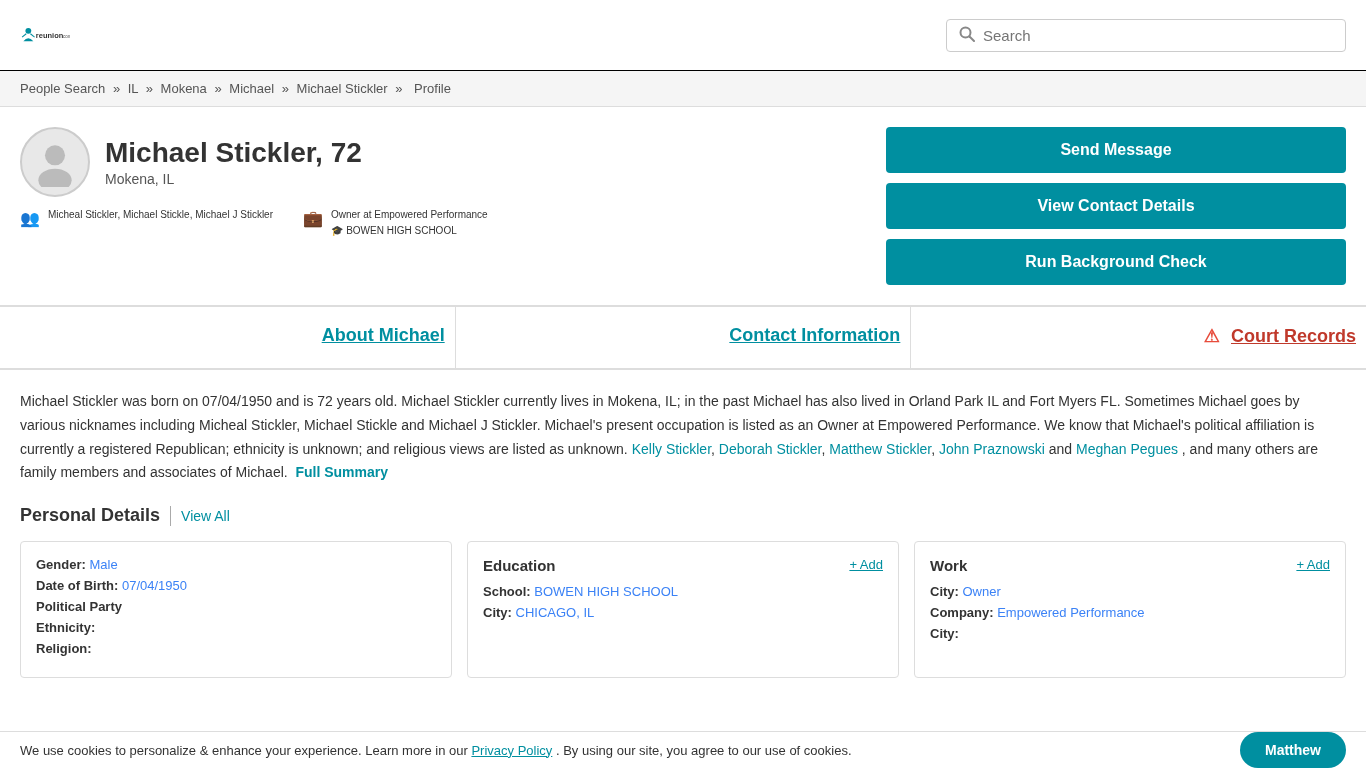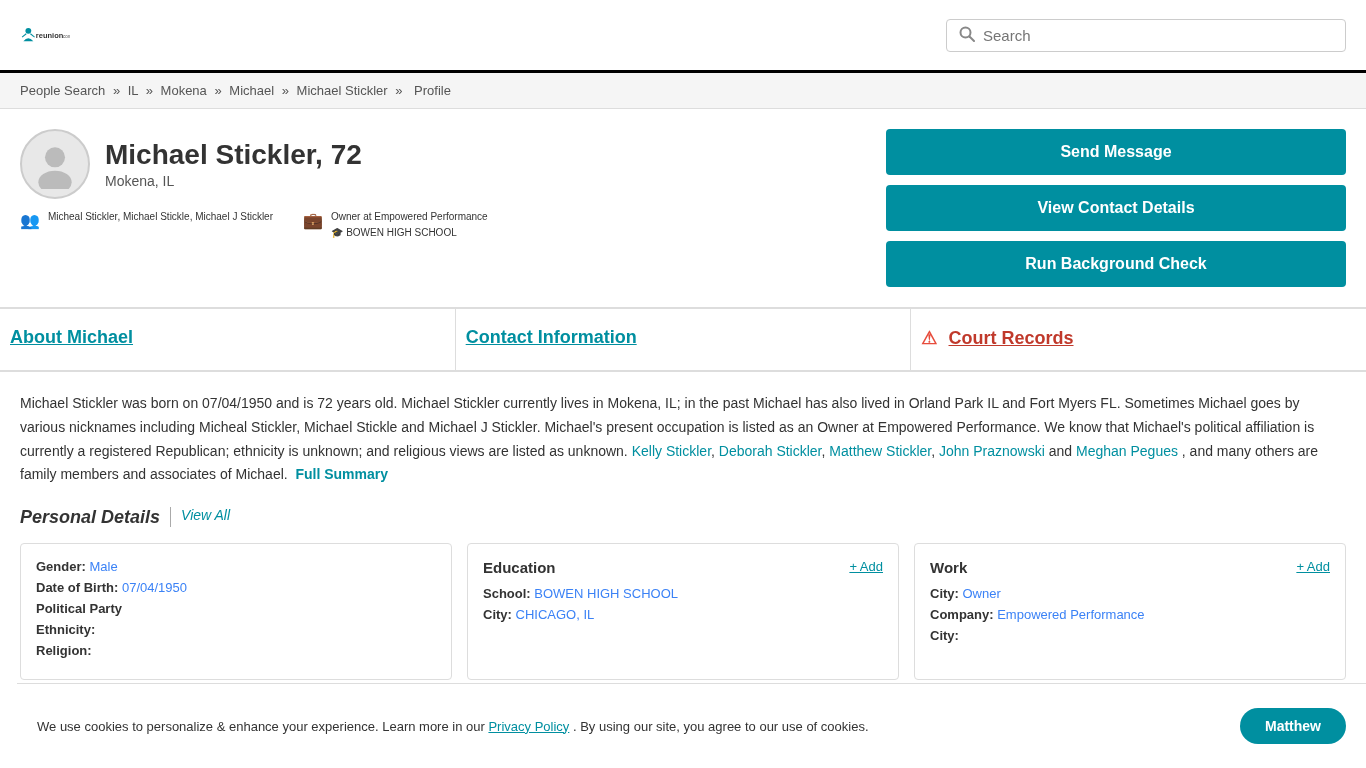--- a/index.html
+++ b/index.html
@@ -4,21 +4,21 @@
   <style>
     * { box-sizing: border-box; margin: 0; padding: 0; }
     body { font-family: Arial, sans-serif; font-size: 14px; color: #333; background: #fff; }
 
     
     #header {
       display: flex;
       align-items: center;
       justify-content: space-between;
       padding: 10px 20px;
-      border-bottom: 3px solid #000000;
+      border-bottom: 1px solid #000000;
       background: #fff;
     }
     #logo-area { display: flex; align-items: center; }
     #logo-icon { width: 50px; height: 50px; }
     #search-bar-wrapper {
       display: flex;
       align-items: center;
       border: 1px solid #ccc;
       border-radius: 4px;
       padding: 6px 12px;
@@ -88,21 +88,21 @@
       width: 100%;
     }
 
     
     #tabs-section {
       display: flex;
       border-bottom: 2px solid #ddd;
     }
     .tab {
       flex: 1;
-      text-align: left;
+      text-align: right;
       padding: 18px 10px;
       font-size: 18px;
       font-weight: bold;
       cursor: pointer;
       border-bottom: 3px solid transparent;
     }
     .tab a { text-decoration: underline; }
     .tab-about a { color: #008fa0; }
     .tab-contact a { color: #008fa0; }
     .tab-court { color: #c0392b; }
@@ -118,23 +118,23 @@
       line-height: 1.7;
       color: #333;
       margin-bottom: 20px;
     }
     #bio-text a { color: #008fa0; text-decoration: none; }
     #bio-text .full-summary { color: #008fa0; font-weight: bold; }
 
     
     #personal-details-header {
       display: flex;
+      align-items: center;
       gap: 10px;
       margin-bottom: 15px;
-      font-style: italic;
     }
     #personal-details-header h2 { font-size: 18px; font-weight: bold; color: #333; }
     #personal-details-header .divider { width: 1px; height: 20px; background: #aaa; }
     #personal-details-header a { color: #008fa0; text-decoration: none; font-size: 14px; }
 
     #details-cards {
       display: flex;
       gap: 15px;
     }
     .details-card {
@@ -155,25 +155,25 @@
     .details-card h3 .add-link { color: #008fa0; font-size: 13px; font-weight: normal; cursor: pointer; }
     .details-card .field { font-size: 13px; margin-bottom: 6px; color: #555; }
     .details-card .field .field-label { font-weight: bold; color: #333; }
     .details-card .field .field-value { color: #3b82f6; }
     .details-card .field.muted { color: #aaa; }
 
     
     #cookie-bar {
       position: fixed;
       bottom: 0;
-      left: 17px;
+      left: 0;
       right: 0;
       background: #fff;
       border-top: 1px solid #ddd;
-      padding: 24px 20px;
+      padding: 0 20px;
       display: flex;
       align-items: center;
       justify-content: space-between;
       font-size: 13px;
       color: #333;
       z-index: 1000;
     }
     #cookie-bar a { color: #008fa0; text-decoration: underline; }
     #accept-btn {
       background: #008fa0;

